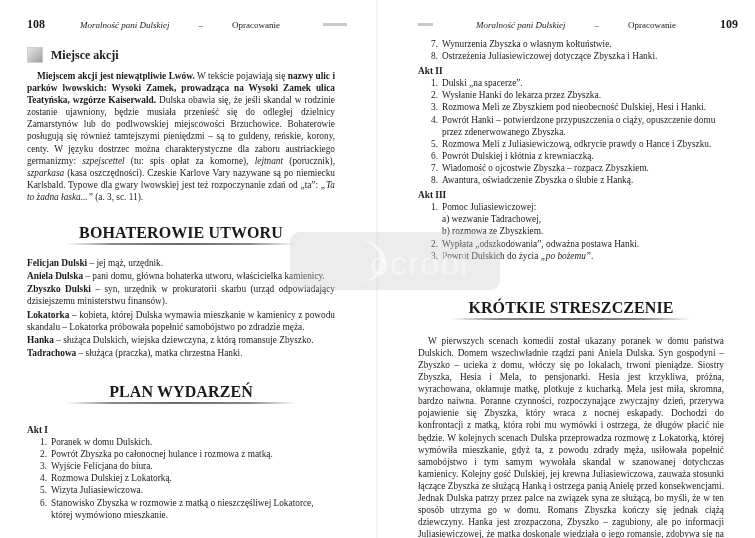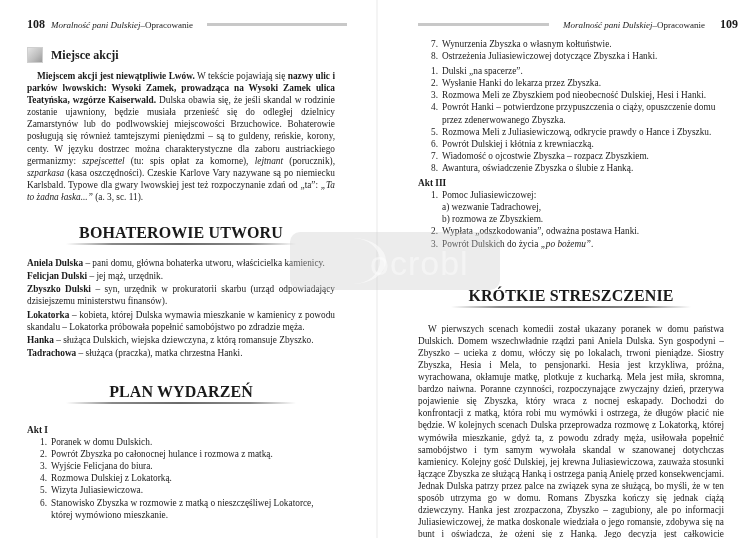--- a/index.html
+++ b/index.html
@@ -5,21 +5,21 @@
   html, body { margin: 0; padding: 0; }
   body {
     width: 755px; height: 538px; overflow: hidden; position: relative;
     background: #ffffff; color: #1a1a1a;
     font-family: "Liberation Serif", "DejaVu Serif", serif;
   }
   .page { position: absolute; top: 0; height: 538px; }
   .page-left { left: 0; width: 377px; }
   .page-right { left: 378px; width: 377px; }
 
-  .running-head { position: absolute; top: 17px; display: flex; align-items: center; font-size: 9px; }
+  .running-head { position: absolute; top: 17px; display: flex; align-items: center; font-size: 9px; gap: 29px; }
   .page-left .running-head { left: 27px; width: 310px; }
   .page-right .running-head { left: 40px; width: 320px; justify-content: flex-end; }
   .page-num { font-weight: bold; font-size: 12px; }
   .run-title { font-style: italic; }
   .run-sep { font-style: normal; }
   .head-rule { height: 3px; background: #c8c8c8; flex: 1; }
   .page-left .head-rule { margin-left: 14px; margin-right: -10px; }
   .page-right .head-rule { margin-right: 14px; margin-left: 0; }
   .page-left .page-num { margin-right: 6px; }
   .page-right .page-num { margin-left: 15px; }
@@ -78,22 +78,22 @@
       <span class="sub-icon"></span>
       <span>Miejsce akcji</span>
     </div>
     <p class="body" id="setting-paragraph"><b>Miejscem akcji jest niewątpliwie Lwów.</b><span> W tekście pojawiają się </span><b>nazwy ulic i parków lwowskich: Wysoki Zamek, prowadząca na Wysoki Zamek ulica Teatyńska, wzgórze Kaiserwald.</b><span> Dulska obawia się, że jeśli skandal w rodzinie zostanie ujawniony, będzie musiała przenieść się do odległej dzielnicy Zamarstynów lub do podlwowskiej miejscowości Brzuchowice. Bohaterowie posługują się również tamtejszymi pieniędzmi – są to guldeny, reńskie, korony, centy. W języku dostrzec można charakterystyczne dla zaboru austriackiego germanizmy: </span><i>szpejscettel</i><span> (tu: spis opłat za komorne), </span><i>lejtnant</i><span> (porucznik), </span><i>szparkasa</i><span> (kasa oszczędności). Czeskie Karlove Vary nazywane są po niemiecku Karlsbald. Typowe dla gwary lwowskiej jest też rozpoczynanie zdań od „ta”: </span><i>„Ta to żadna łaska...”</i><span> (a. 3, sc. 11).</span></p>
 
     <div style="height:24px"></div>
     <p class="section-title">BOHATEROWIE UTWORU</p>
     <div class="section-rule"></div>
     <div style="height:12px"></div>
     <ul class="char-list" id="char-list">
+        <li><b>Felicjan Dulski</b><span> – jej mąż, urzędnik.</span></li>
         <li><b>Aniela Dulska</b><span> – pani domu, główna bohaterka utworu, właścicielka kamienicy.</span></li>
-        <li><b>Felicjan Dulski</b><span> – jej mąż, urzędnik.</span></li>
         <li><b>Zbyszko Dulski</b><span> – syn, urzędnik w prokuratorii skarbu (urząd odpowiadający dzisiejszemu ministerstwu finansów).</span></li>
         <li><b>Lokatorka</b><span> – kobieta, której Dulska wymawia mieszkanie w kamienicy z powodu skandalu – Lokatorka próbowała popełnić samobójstwo po zdradzie męża.</span></li>
         <li><b>Hanka</b><span> – służąca Dulskich, wiejska dziewczyna, z którą romansuje Zbyszko.</span></li>
         <li><b>Tadrachowa</b><span> – służąca (praczka), matka chrzestna Hanki.</span></li>
       </ul>
 
     <div style="height:26px"></div>
     <p class="section-title">PLAN WYDARZEŃ</p>
     <div class="section-rule"></div>
     <div style="height:20px"></div>
@@ -141,20 +141,21 @@
         <li>
           <span class="num">7.</span>
           <span class="txt">Wynurzenia Zbyszka o własnym kołtuństwie.</span>
         </li>
         <li>
           <span class="num">8.</span>
           <span class="txt">Ostrzeżenia Juliasiewiczowej dotyczące Zbyszka i Hanki.</span>
         </li>
       </ul>
     <div style="height:3px"></div>
+    <p class="act-title">Akt II</p>
     <ul class="act-list" id="act2-list">
         <li>
           <span class="num">1.</span>
           <span class="txt">Dulski „na spacerze”.</span>
         </li>
         <li>
           <span class="num">2.</span>
           <span class="txt">Wysłanie Hanki do lekarza przez Zbyszka.</span>
         </li>
         <li>

